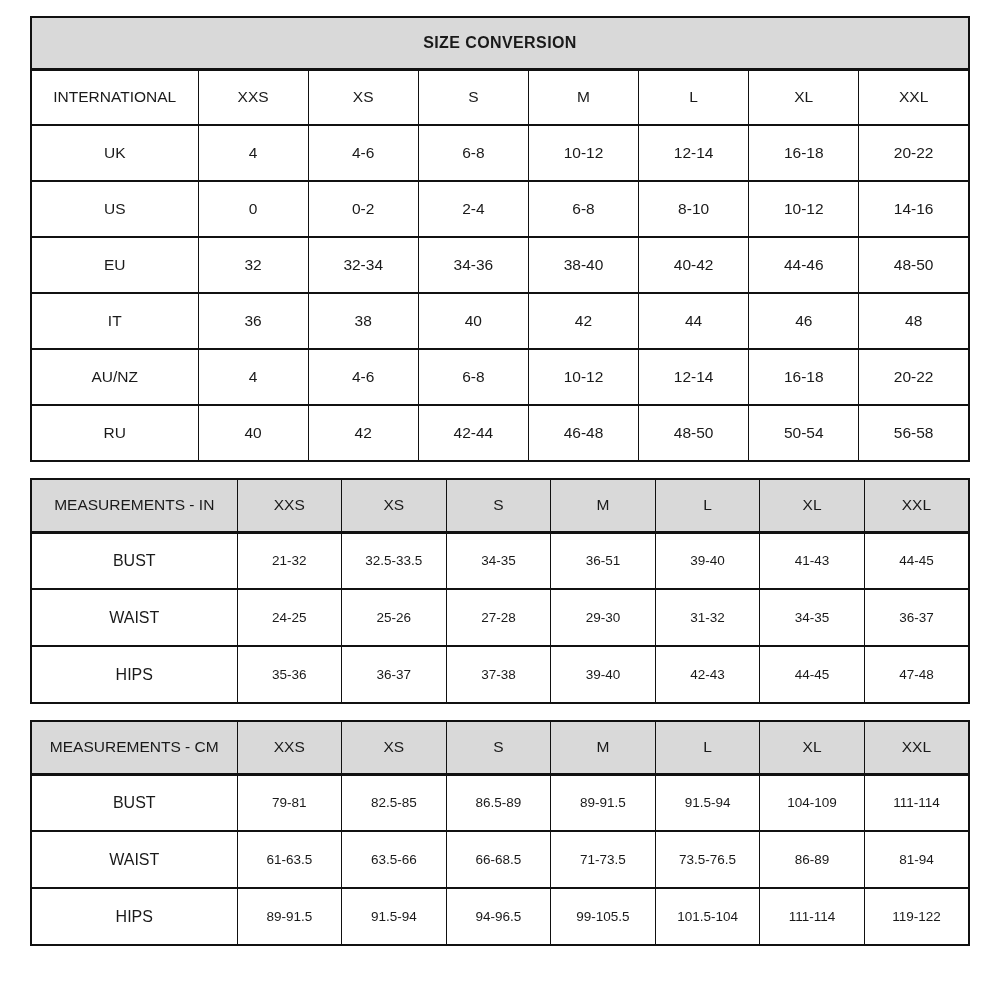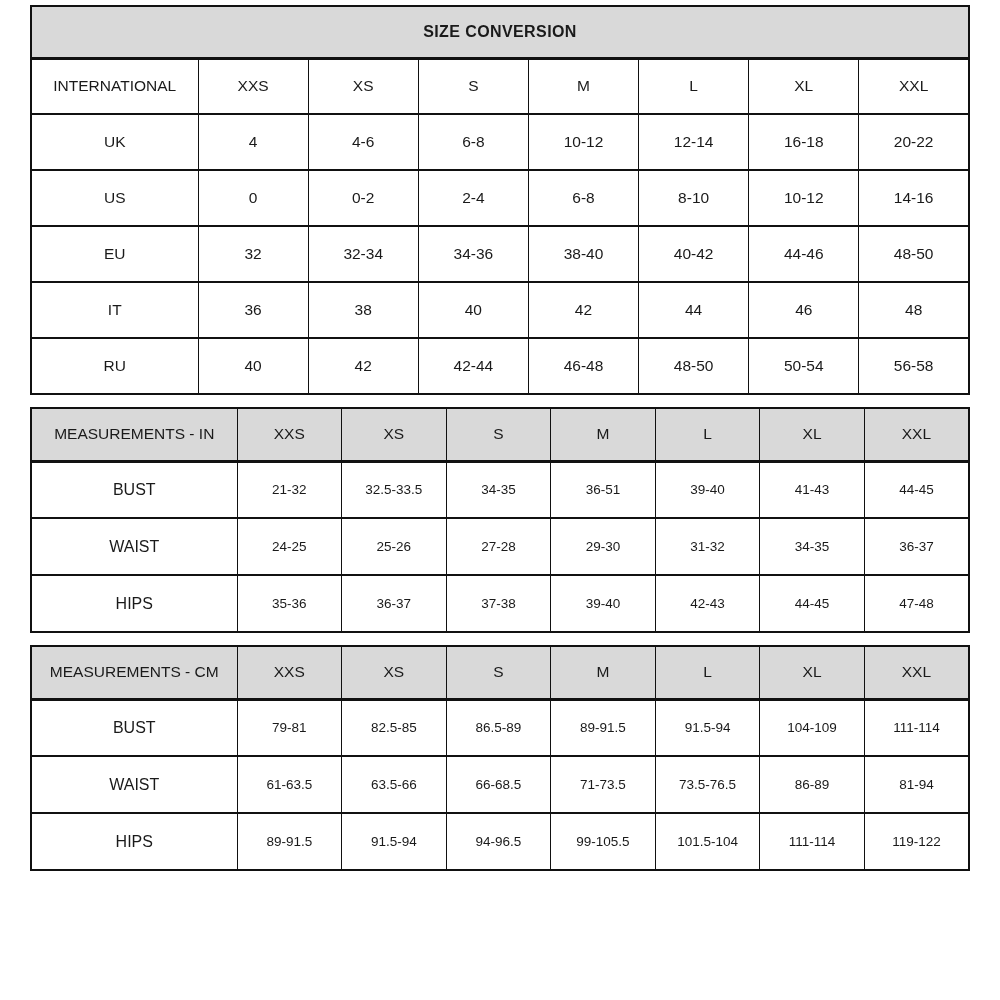--- a/index.html
+++ b/index.html
@@ -21,21 +21,21 @@
     margin:0;
     padding:16px 0 13px;
     text-align:center;
     font-size:25px;
     font-weight:700;
     letter-spacing:0.5px;
     color:#141414;
   }
   table.tbl{
     width:940px;
-    margin:5px 30px;
+    margin:16px 30px;
     border-collapse:collapse;
     table-layout:fixed;
     border:2px solid var(--border);
   }
   table.tbl + table.tbl{margin-top:12px;}
   .tbl td{
     border:1.5px solid var(--border);
     border-top-width:2px;
     border-bottom-width:2px;
     text-align:center;
@@ -130,20 +130,30 @@
         </tr>
         <tr class="data-row">
           <td class="row-label">IT</td>
           <td class="val">36</td>
           <td class="val">38</td>
           <td class="val">40</td>
           <td class="val">42</td>
           <td class="val">44</td>
           <td class="val">46</td>
           <td class="val">48</td>
+        </tr>
+        <tr class="data-row">
+          <td class="row-label">AU/NZ</td>
+          <td class="val">4</td>
+          <td class="val">4-6</td>
+          <td class="val">6-8</td>
+          <td class="val">10-12</td>
+          <td class="val">12-14</td>
+          <td class="val">16-18</td>
+          <td class="val">20-22</td>
         </tr>
         <tr class="data-row">
           <td class="row-label">RU</td>
           <td class="val">40</td>
           <td class="val">42</td>
           <td class="val">42-44</td>
           <td class="val">46-48</td>
           <td class="val">48-50</td>
           <td class="val">50-54</td>
           <td class="val">56-58</td>

